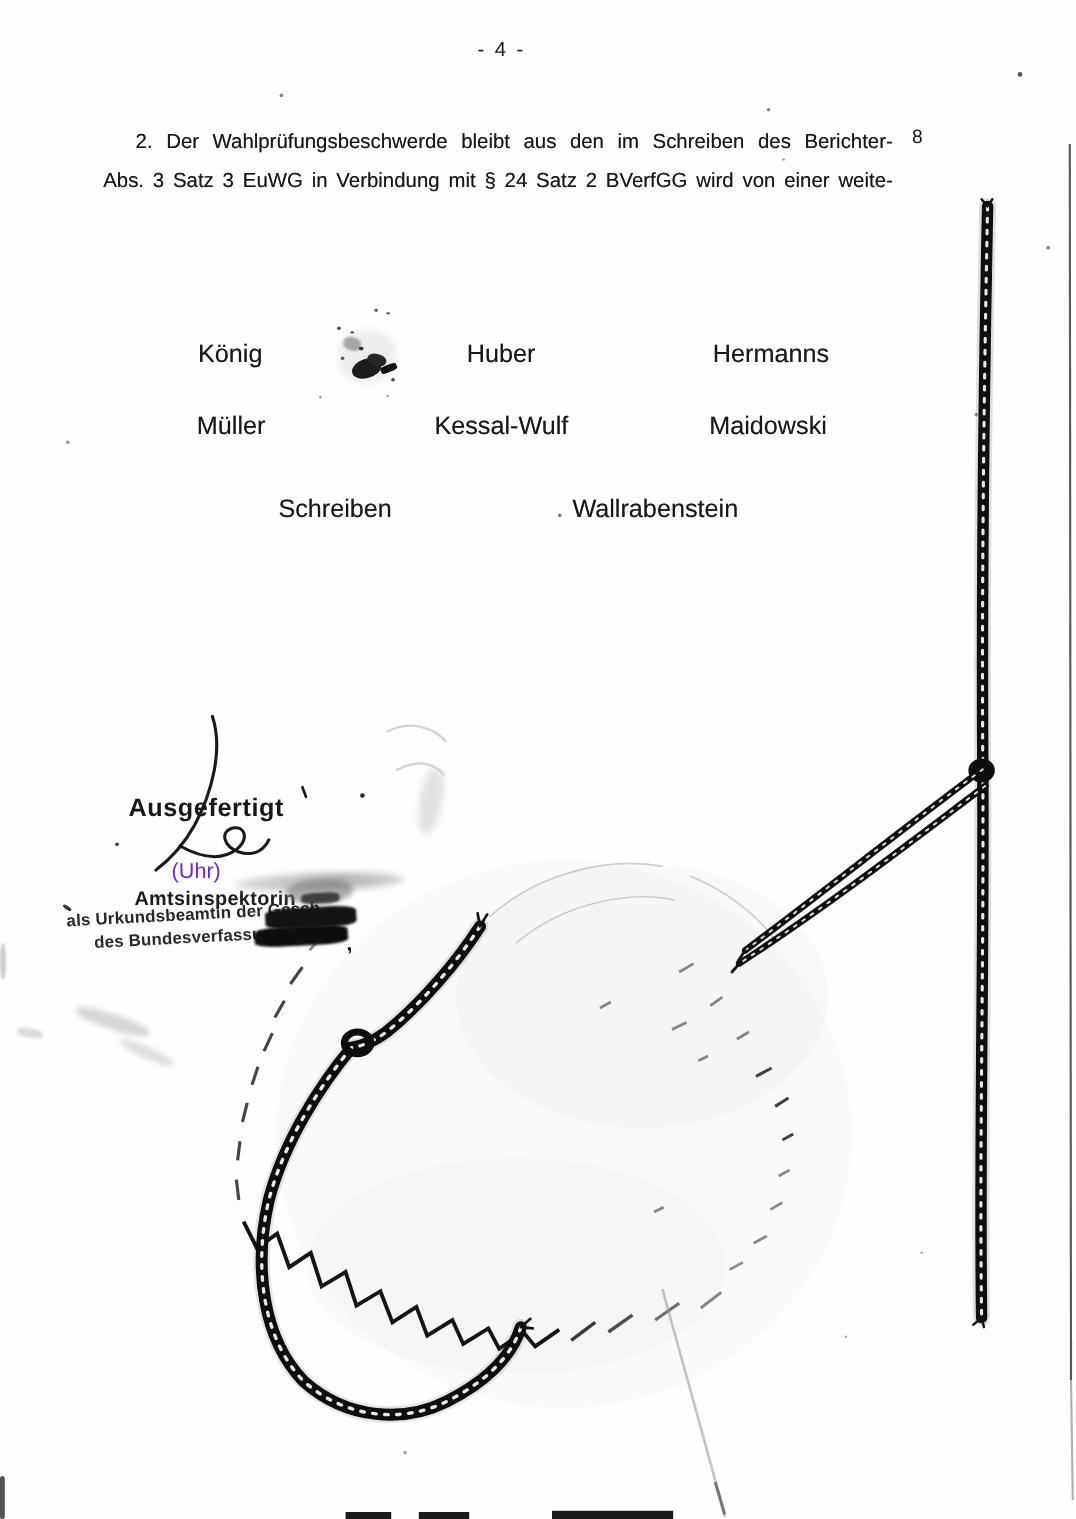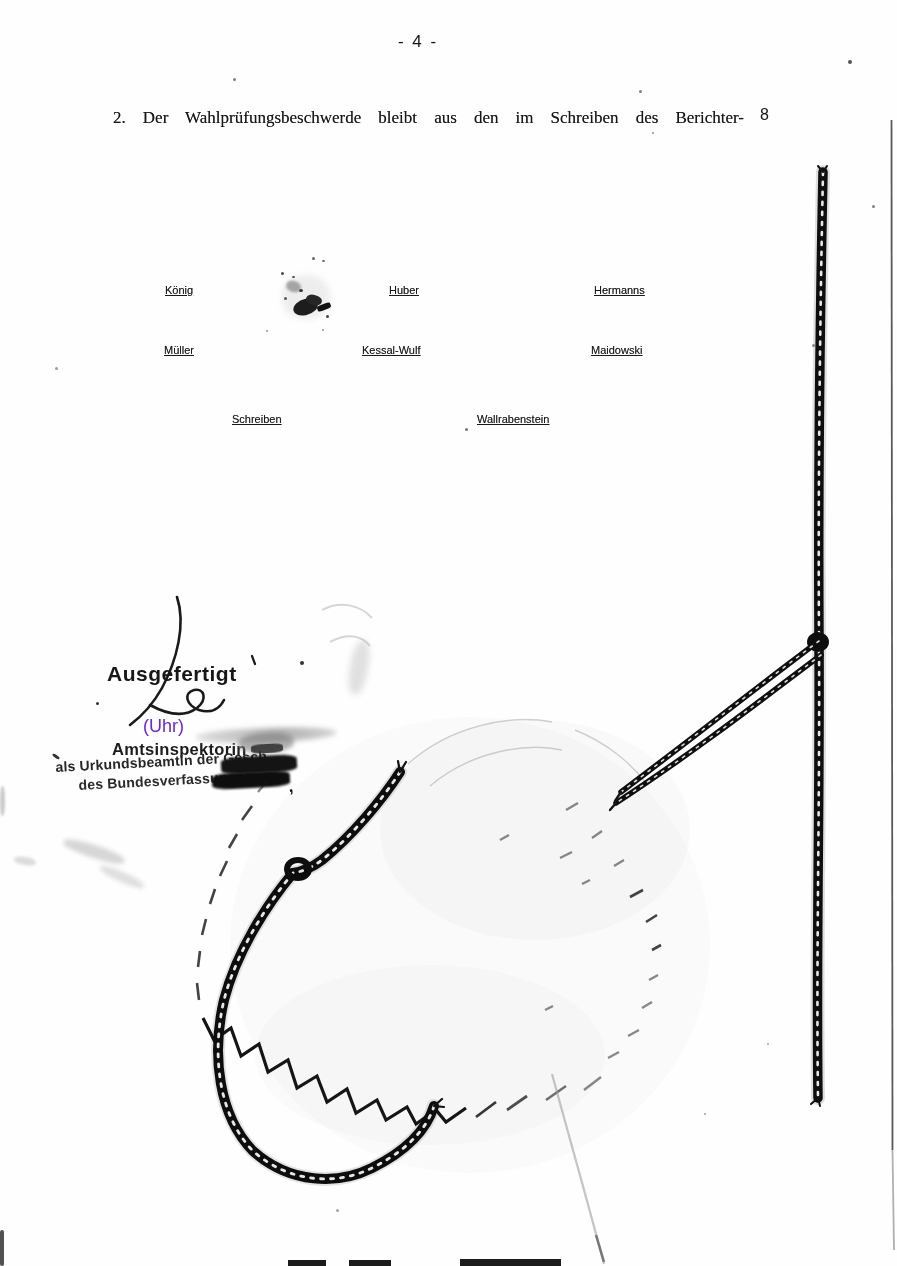--- a/index.html
+++ b/index.html
@@ -8,26 +8,26 @@
     background:#fefefe;
     font-family:"Liberation Sans", sans-serif;
     color:#1b1b1b;
   }
   .abs{position:absolute;}
   
   .pagenum{left:0;top:32px;width:836px;text-align:center;font-size:17px;letter-spacing:2px;color:#141414;}
   
   .para{left:86px;top:101px;width:658px;font-size:17px;line-height:33px;color:#161616;
         text-shadow:0 0 .4px rgba(0,0,0,.55);}
-  .pl{text-align:justify;text-align-last:justify;white-space:normal;font-family:Liberation Serif, serif;}
+  .pl{text-align:justify;text-align-last:justify;white-space:normal;}
   .pl-first{text-indent:27px;}
   .pl-last{text-align-last:left;}
   .marginnum{left:760px;top:106px;font-size:16px;color:#141414;}
   
-  .j{position:absolute;font-size:11px;color:#181818;text-shadow:0 0 .4px rgba(0,0,0,.5);text-decoration:underline;}
+  .j{position:absolute;font-size:21px;color:#181818;text-shadow:0 0 .4px rgba(0,0,0,.5);}
   
   .cert-title{left:107px;top:662px;font-size:21px;font-weight:600;letter-spacing:.5px;color:#171717;}
   .cert-time{left:143px;top:716px;font-size:18px;color:#6d28d9;}
   .cert-off{left:112px;top:740px;font-size:16.5px;font-weight:700;letter-spacing:.3px;color:#1c1c1c;}
   .cert-l3{left:55px;top:759px;font-size:14px;font-weight:700;color:#262626;transform:rotate(-3deg);transform-origin:left top;letter-spacing:.2px;}
   .cert-l4{left:78px;top:777px;font-size:14px;font-weight:700;color:#2a2a2a;transform:rotate(-3deg);transform-origin:left top;letter-spacing:.2px;}
   .cert-comma{left:288px;top:777px;font-size:17px;font-weight:700;transform:rotate(-10deg);color:#0d0d0d;}
   
   .smudge{position:absolute;border-radius:45%;pointer-events:none;}
   .speck{position:absolute;border-radius:50%;background:#4a4a4a;pointer-events:none;}
@@ -35,20 +35,21 @@
 </style>
 </head>
 <body>
 
 <div class="page">
 
   <div class="abs pagenum">- 4 -</div>
 
   <div class="abs para">
     <div class="pl pl-first">2. Der Wahlprüfungsbeschwerde bleibt aus den im Schreiben des Berichter-</div>
+    <div class="pl">Abs. 3 Satz 3 EuWG in Verbindung mit § 24 Satz 2 BVerfGG wird von einer weite-</div>
   </div>
   <div class="abs marginnum">8</div>
 
   <span class="j" style="left:165px;top:284px;">König</span>
   <span class="j" style="left:389px;top:284px;">Huber</span>
   <span class="j" style="left:594px;top:284px;">Hermanns</span>
   <span class="j" style="left:164px;top:344px;">Müller</span>
   <span class="j" style="left:362px;top:344px;">Kessal-Wulf</span>
   <span class="j" style="left:591px;top:344px;">Maidowski</span>
   <span class="j" style="left:232px;top:413px;">Schreiben</span>

